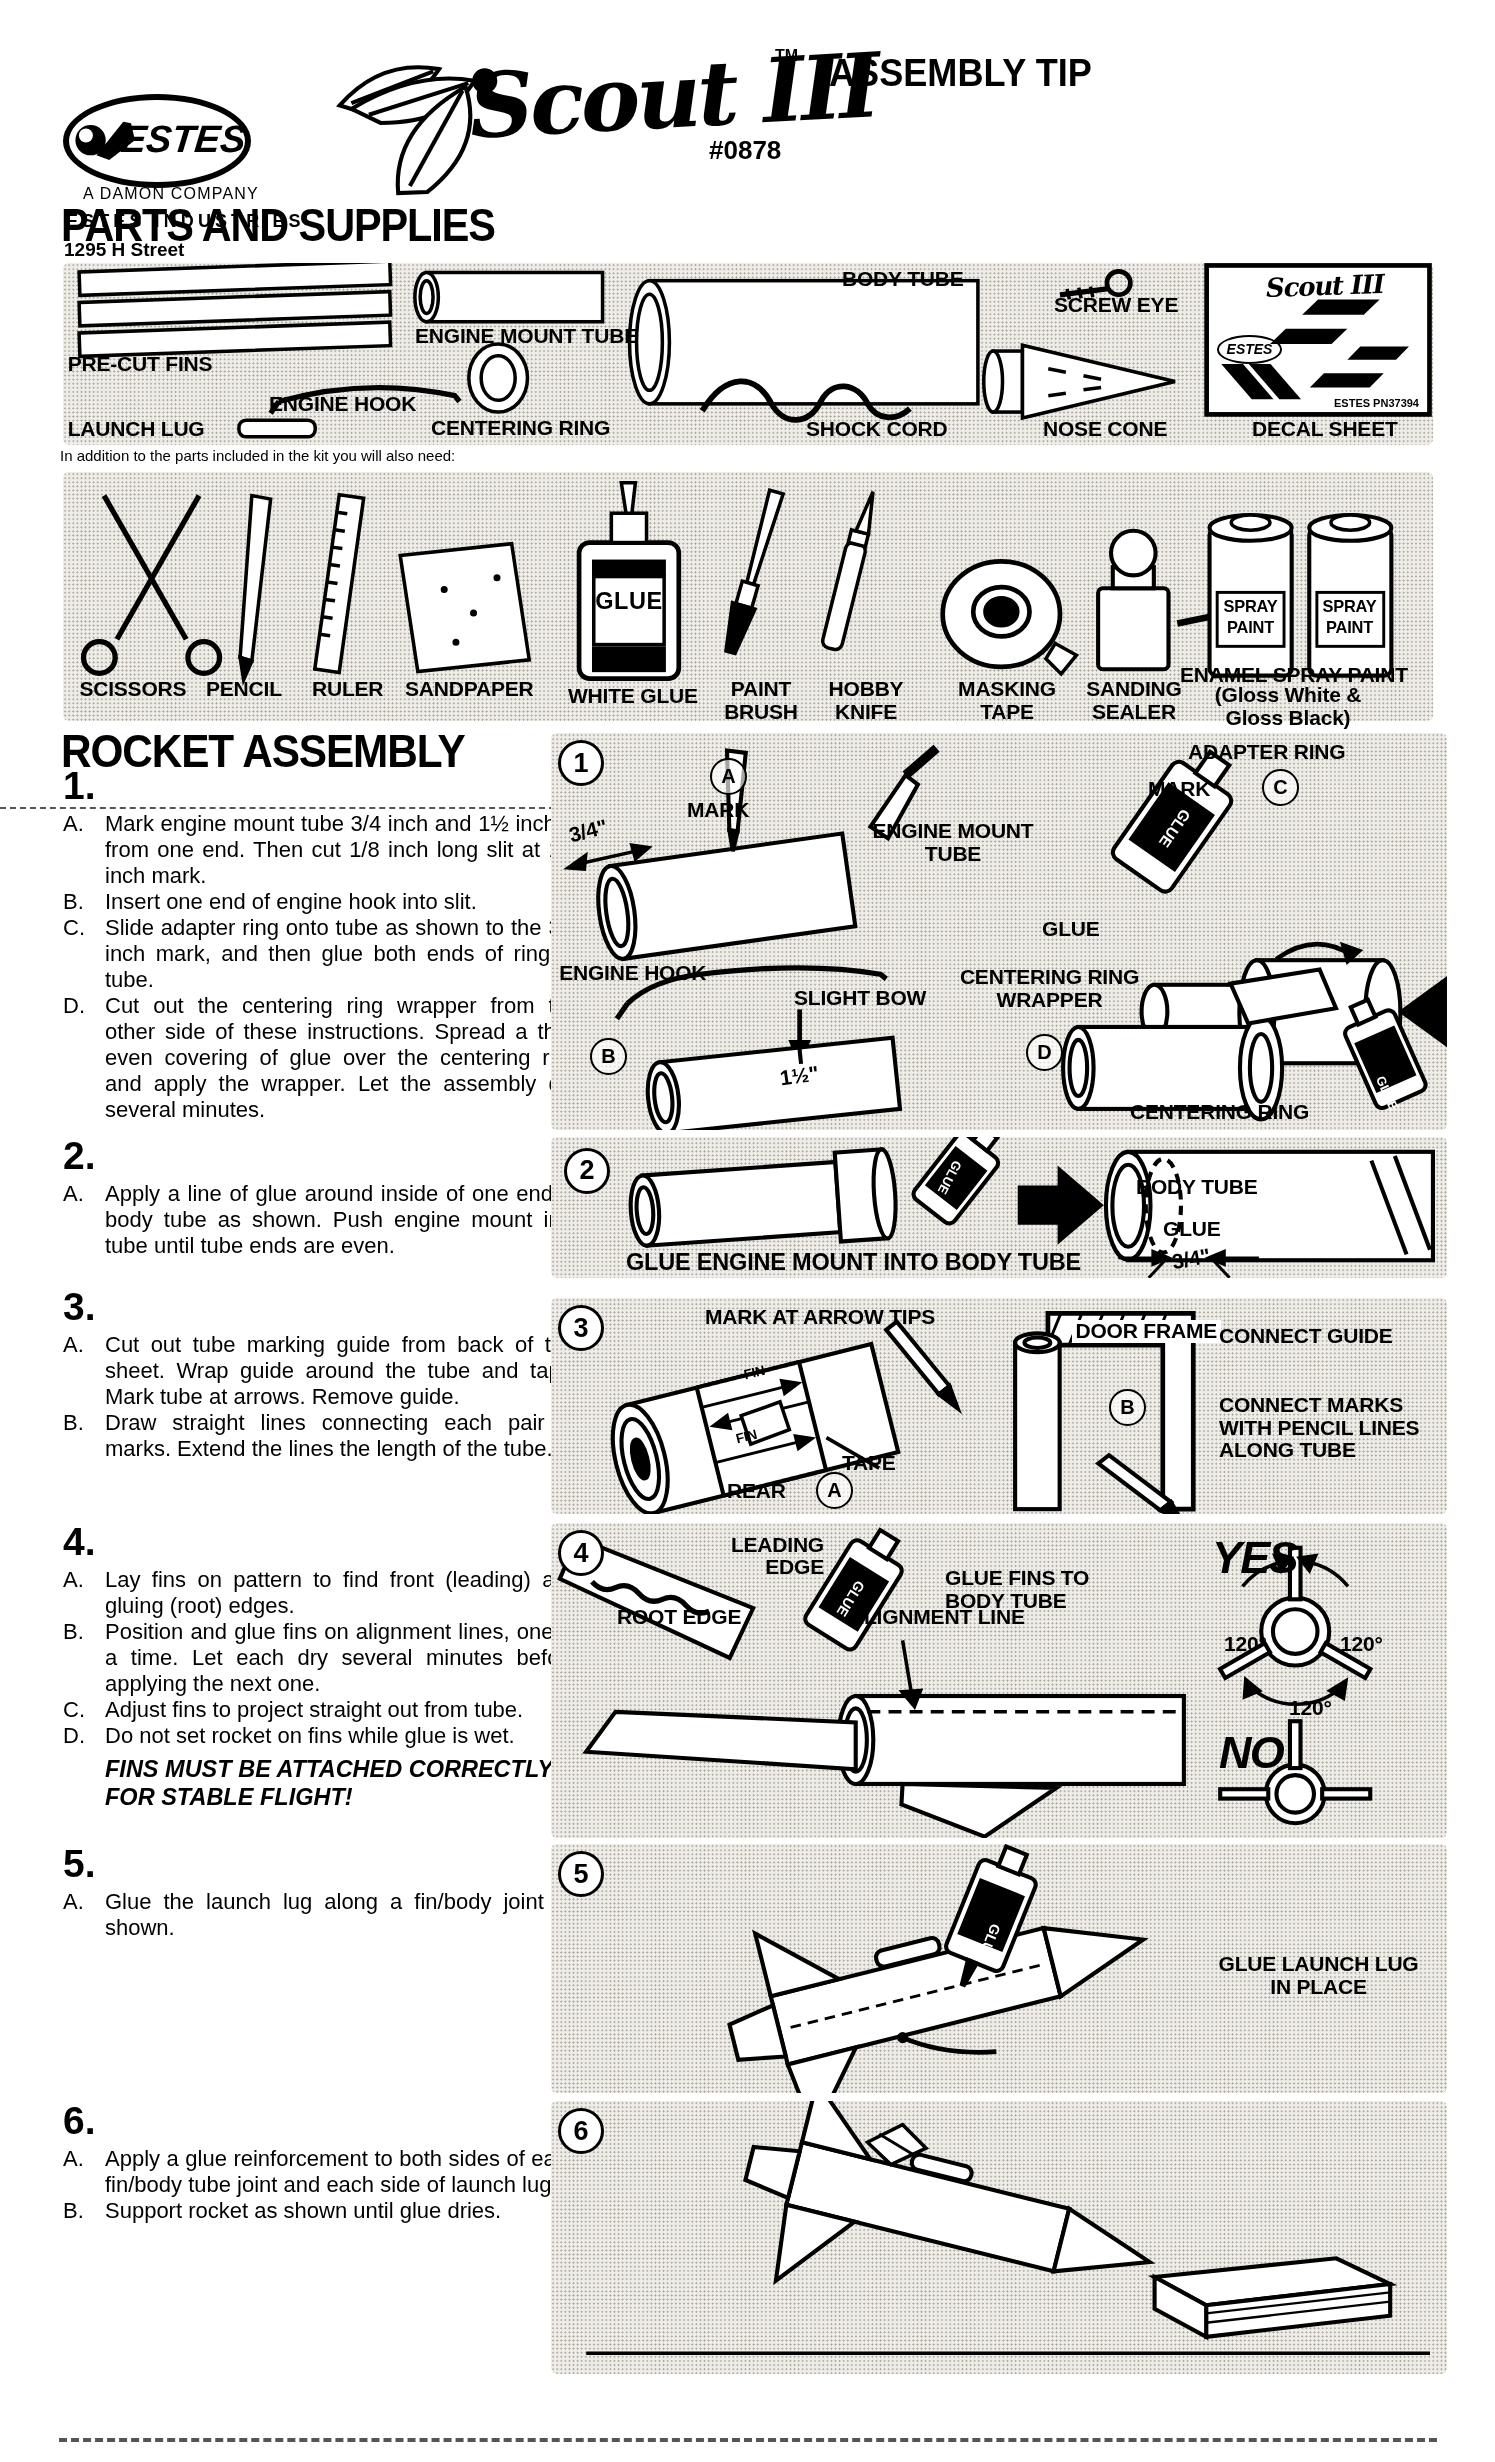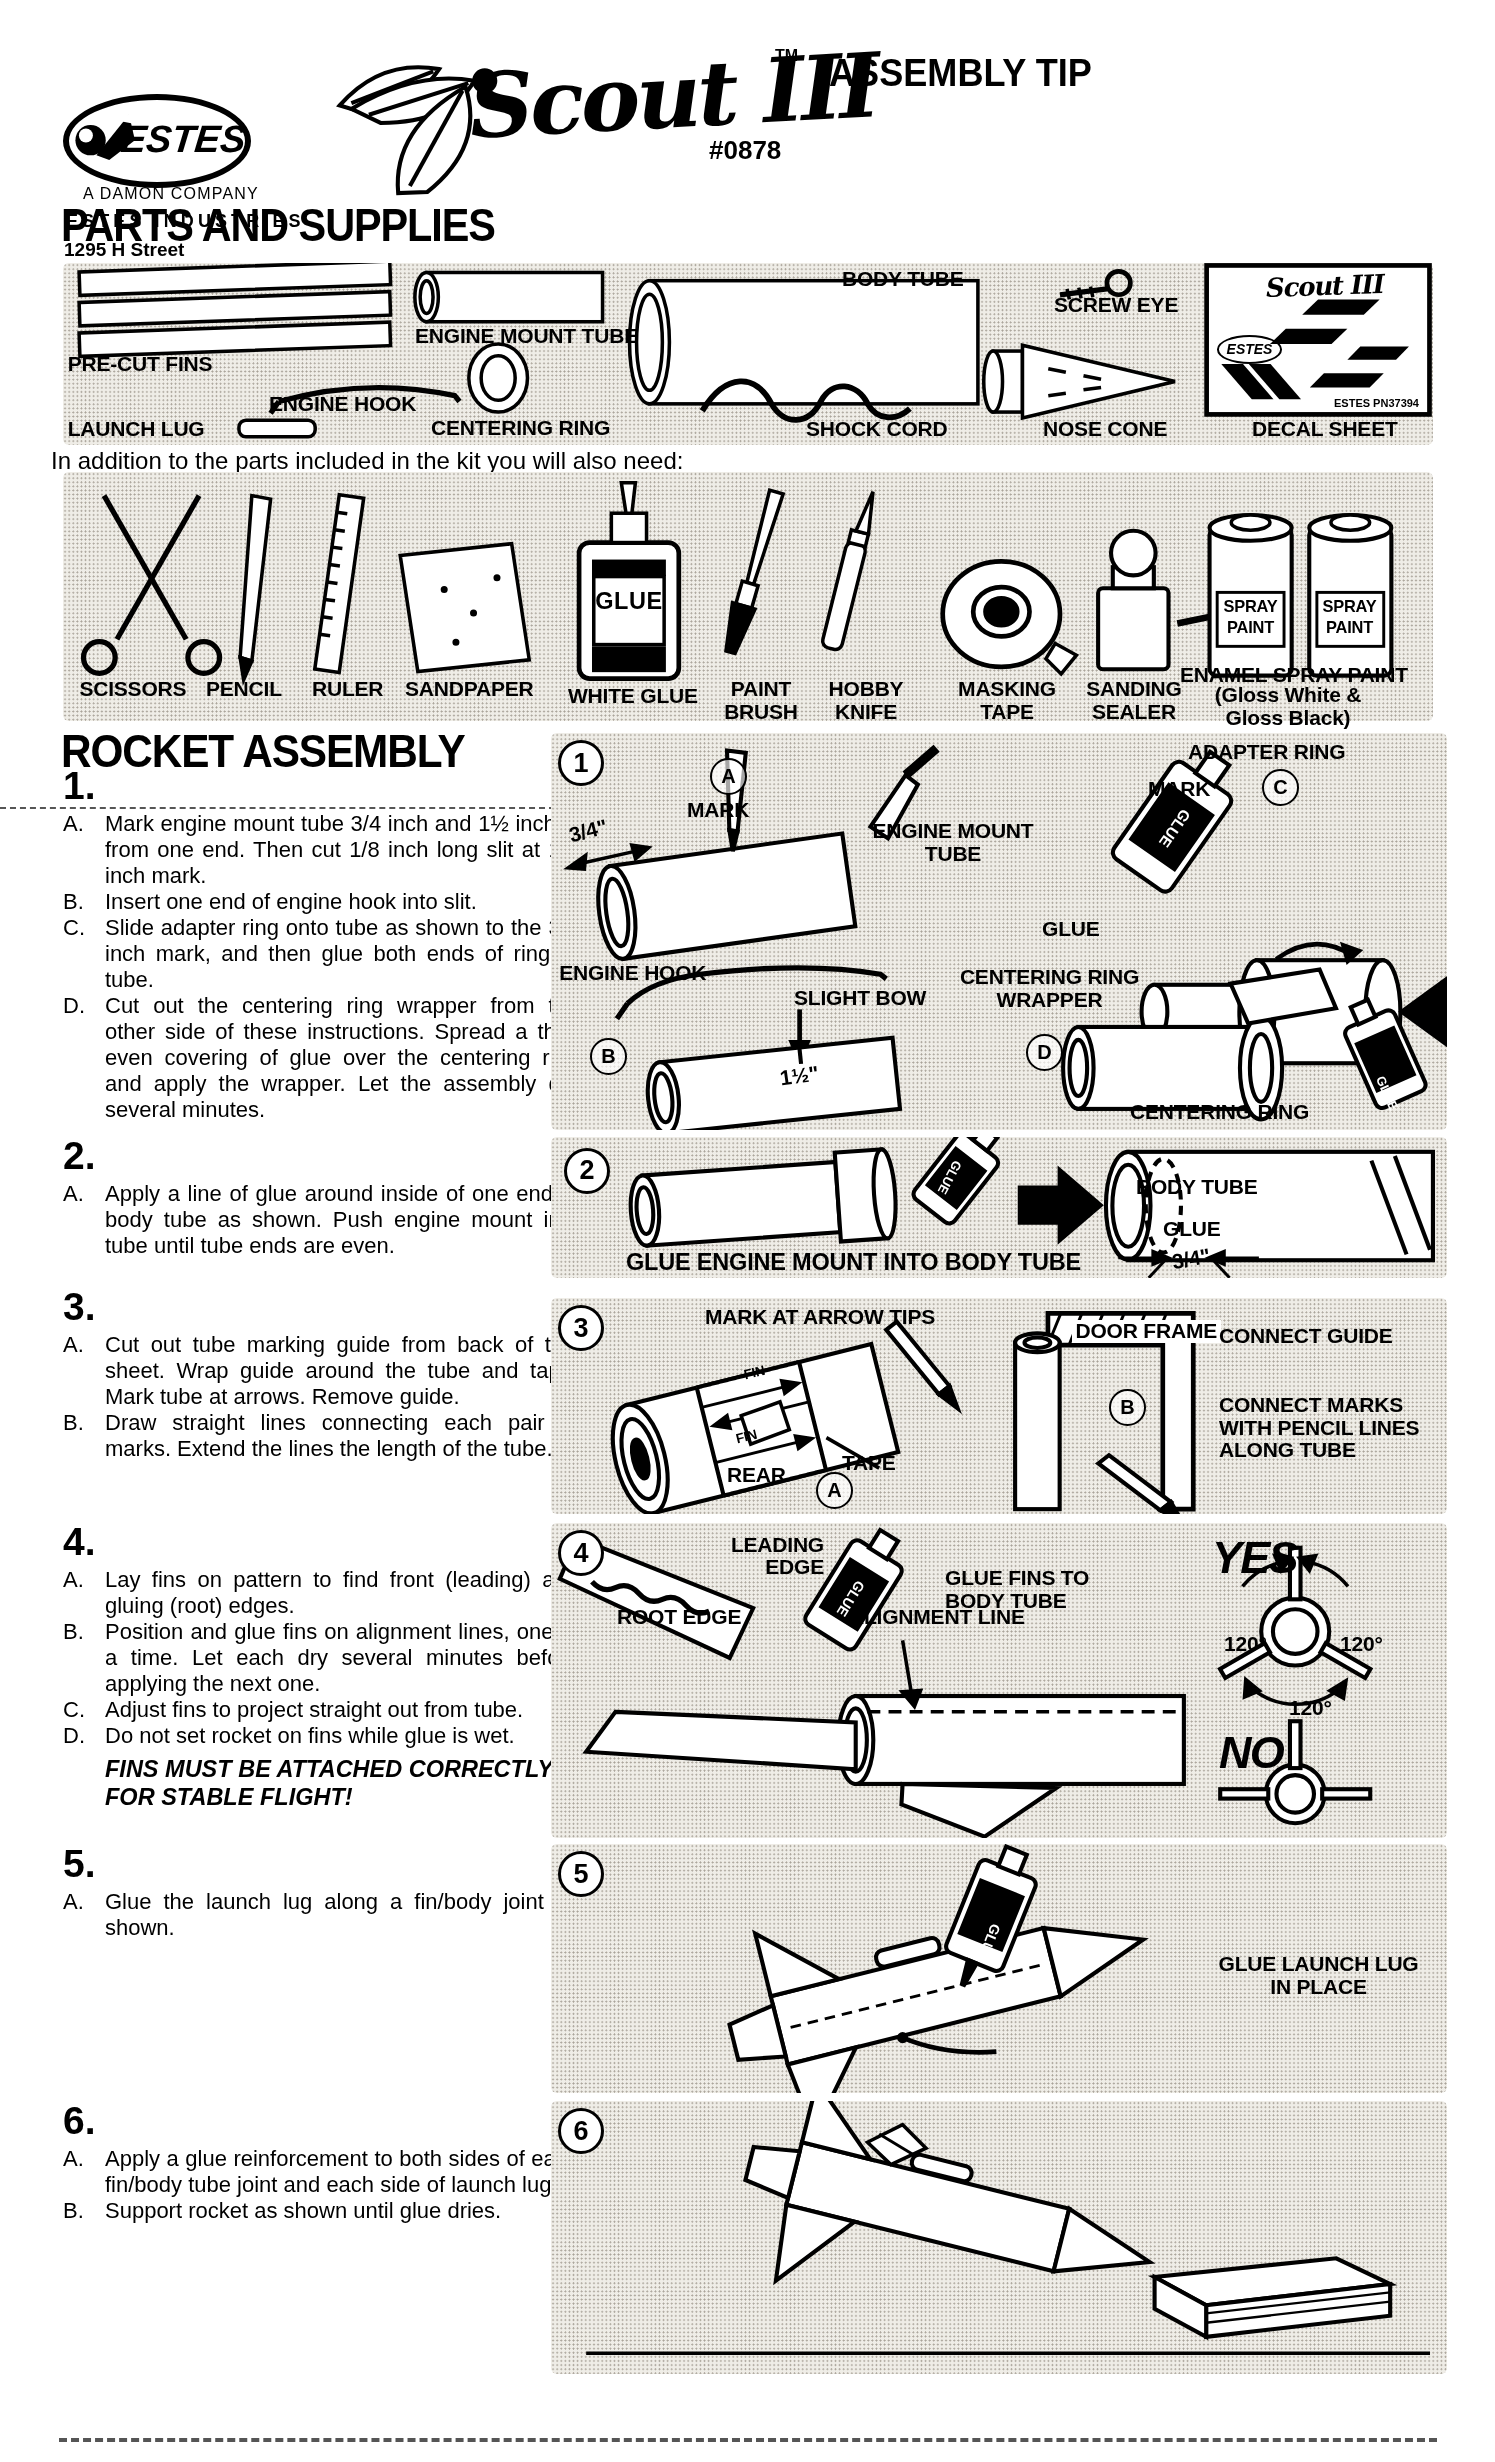--- a/index.html
+++ b/index.html
@@ -134,21 +134,21 @@
     <span class="dl" style="left:206px;top:130px">ENGINE HOOK</span>
     <span class="dl" style="left:4.7px;top:155px">LAUNCH LUG</span>
     <span class="dl" style="left:368px;top:154px">CENTERING RING</span>
     <span class="dl" style="left:779px;top:4.7px">BODY TUBE</span>
     <span class="dl" style="left:743px;top:155px">SHOCK CORD</span>
     <span class="dl" style="left:991px;top:30.5px">SCREW EYE</span>
     <span class="dl" style="left:980px;top:155px">NOSE CONE</span>
     <span class="dl" style="left:1189px;top:155px">DECAL SHEET</span>
   </div>
 
-  <div class="abs" style="left:51px;top:447px;font-size:24px">In addition to the parts included in the kit you will also need:</div>
+  <div class="abs" style="left:60px;top:447px;font-size:15px">In addition to the parts included in the kit you will also need:</div>
 
   <div class="panel" style="left:63px;top:472px;width:1370px;height:249px">
     <svg width="1370" height="249" viewBox="0 0 2336 424">
       <g stroke="#000" stroke-width="9" fill="none">
         <path d="M70,40 L210,285"></path>
           <path d="M232,40 L92,285"></path>
         <circle cx="62" cy="316" r="27"></circle>
           <circle cx="240" cy="316" r="27"></circle>
       </g>
       <g stroke="#000" stroke-width="6" fill="#fff">
@@ -423,21 +423,21 @@
         <polygon points="1058,348 1040,362 1076,380" fill="#000"></polygon>
       </g>
     </svg>
     <span class="cnum" style="left:7px;top:7px">
         <b>3</b>
       </span>
     <span class="dl" style="left:154px;top:8.2px">MARK AT ARROW TIPS</span>
     <span class="dl small" style="left:193px;top:68px;transform:rotate(-14deg)">FIN</span>
     <span class="dl small" style="left:185px;top:132px;transform:rotate(-14deg)">FIN</span>
     <span class="dl" style="left:291px;top:154px">TAPE</span>
-    <span class="dl" style="left:176px;top:166px">REAR</span>
+    <span class="dl" style="left:176px;top:182px">REAR</span>
     <span class="clet" style="left:265px;top:174px">
         <b>A</b>
       </span>
     <span class="dl" style="left:521px;top:22px;background:#fff;padding:0 3.5px">DOOR FRAME</span>
     <span class="clet" style="left:558px;top:91px">
         <b>B</b>
       </span>
     <span class="dl" style="left:668px;top:27px">CONNECT GUIDE</span>
     <span class="dl wrap" style="left:668px;top:96px;width:217px">CONNECT MARKS WITH PENCIL LINES ALONG TUBE</span>
   </div>

